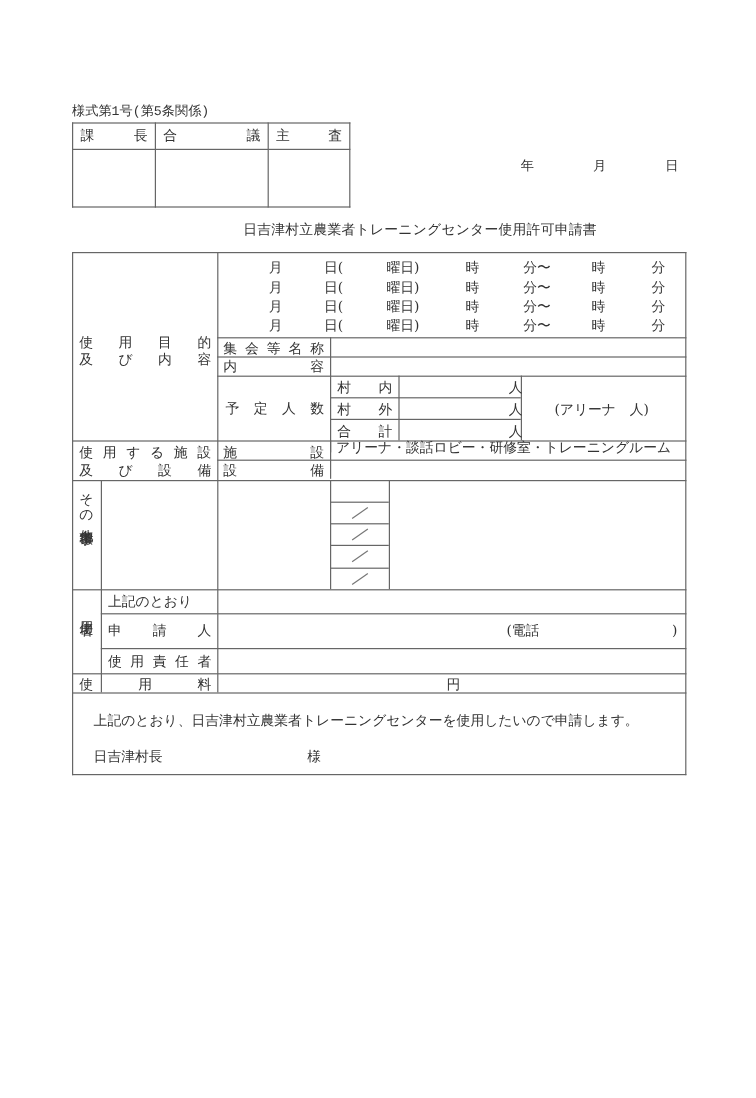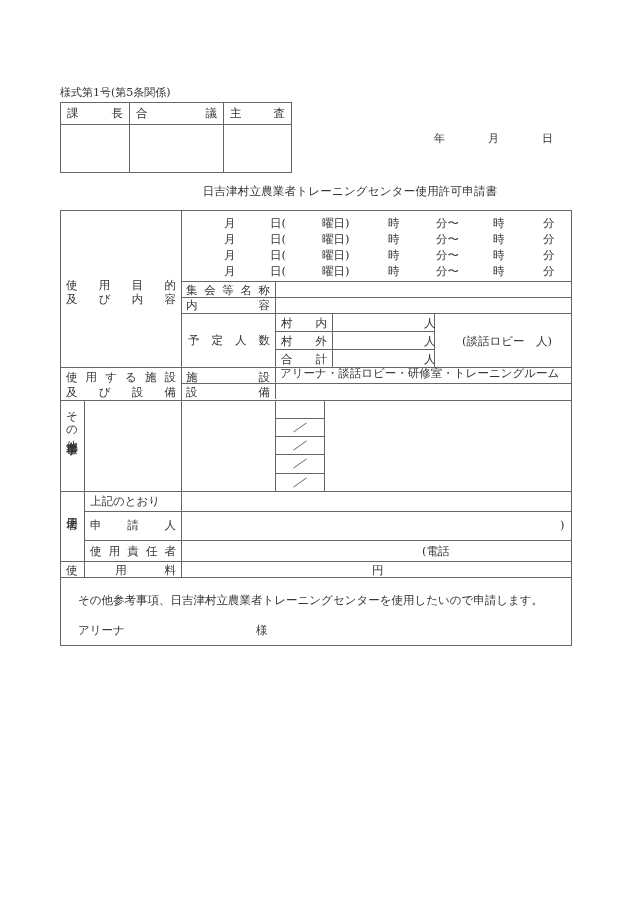--- a/index.html
+++ b/index.html
@@ -1,17 +1,17 @@
 <!DOCTYPE html>
 <html><head>
 <meta charset="utf-8">
 <style>
   html, body { margin:0; padding:0; background:#ffffff; }
   body { width:630px; height:915px; position:relative; font-family:"DejaVu Serif","Liberation Serif",serif; color:#333; font-size:11px; }
-  .abs { position:absolute; }
+  .abs { position:absolute;font-family:Liberation Mono, monospace; }
   .form-id { left:60px; top:85px; font-size:11px; }
   table.approval { position:absolute; left:60px; top:102px; border-collapse:collapse; }
   table.approval td { border:1px solid #666; padding:0 6px; font-size:11.5px; }
   table.approval tr.h td { height:21px; }
   table.approval tr.b td { height:47px; }
   .sp { display:flex; justify-content:space-between; }
   .date-line { left:434px; top:131px; font-size:11px; }
   .date-line span { display:inline-block; }
   .title { left:0; width:630px; top:184px; text-align:center; font-size:11.5px; letter-spacing:0.2px;margin-left:35px; }
   .line { position:absolute; background:#666; }
@@ -165,21 +165,21 @@
   <div class="t" style="left:424px;top:334px">人</div>
   <div class="abs" style="left:333px;top:332px;width:88px;height:17px"></div>
 
   <div class="t just" style="left:281px;top:352px;width:46px">
       <span>合</span>
       <span>計</span>
     </div>
   <div class="t" style="left:424px;top:352px">人</div>
   <div class="abs" style="left:333px;top:350px;width:88px;height:17px"></div>
 
-  <div class="t" style="left:462px;top:334px">(談話ロビー　人)</div>
+  <div class="t" style="left:462px;top:334px">(アリーナ　人)</div>
 
   <div class="line h" style="left:60px;top:367px;width:512px"></div>
   <div class="t just" style="left:66px;top:370px;width:110px">
     <span>使</span>
       <span>用</span>
       <span>す</span>
       <span>る</span>
       <span>施</span>
       <span>設</span>
   </div>
@@ -222,21 +222,21 @@
   <div class="vert" style="left:64px;top:508px">使用者</div>
   <div class="t" style="left:90px;top:494px">上記のとおり</div>
   <div class="abs" style="left:182px;top:492px;width:389px;height:19px"></div>
   <div class="line h" style="left:84px;top:511px;width:488px"></div>
   <div class="t just" style="left:90px;top:518px;width:86px">
     <span>申</span>
       <span>請</span>
       <span>人</span>
   </div>
   <div class="abs" style="left:182px;top:512px;width:230px;height:28px"></div>
-  <div class="t" style="left:422px;top:544px">(電話</div>
+  <div class="t" style="left:422px;top:518px">(電話</div>
   <div class="abs" style="left:450px;top:512px;width:105px;height:28px"></div>
   <div class="t" style="left:560px;top:518px">)</div>
   <div class="line h" style="left:84px;top:540px;width:488px"></div>
   <div class="t just" style="left:90px;top:544px;width:86px">
     <span>使</span>
       <span>用</span>
       <span>責</span>
       <span>任</span>
       <span>者</span>
   </div>
@@ -245,16 +245,16 @@
   <div class="line h" style="left:60px;top:561px;width:512px"></div>
   <div class="t just" style="left:66px;top:563px;width:110px">
     <span>使</span>
       <span>用</span>
       <span>料</span>
   </div>
   <div class="abs" style="left:182px;top:562px;width:190px;height:15px"></div>
   <div class="t" style="left:372px;top:563px">円</div>
   <div class="line h" style="left:60px;top:577px;width:512px"></div>
 
-  <div class="t" style="left:78px;top:593px">その他参考事項、日吉津村立農業者トレーニングセンターを使用したいので申請します。</div>
-  <div class="t" style="left:78px;top:623px">アリーナ</div>
+  <div class="t" style="left:78px;top:593px">上記のとおり、日吉津村立農業者トレーニングセンターを使用したいので申請します。</div>
+  <div class="t" style="left:78px;top:623px">日吉津村長</div>
   <div class="t" style="left:256px;top:623px">様</div>
 </div>
 
 </body></html>

